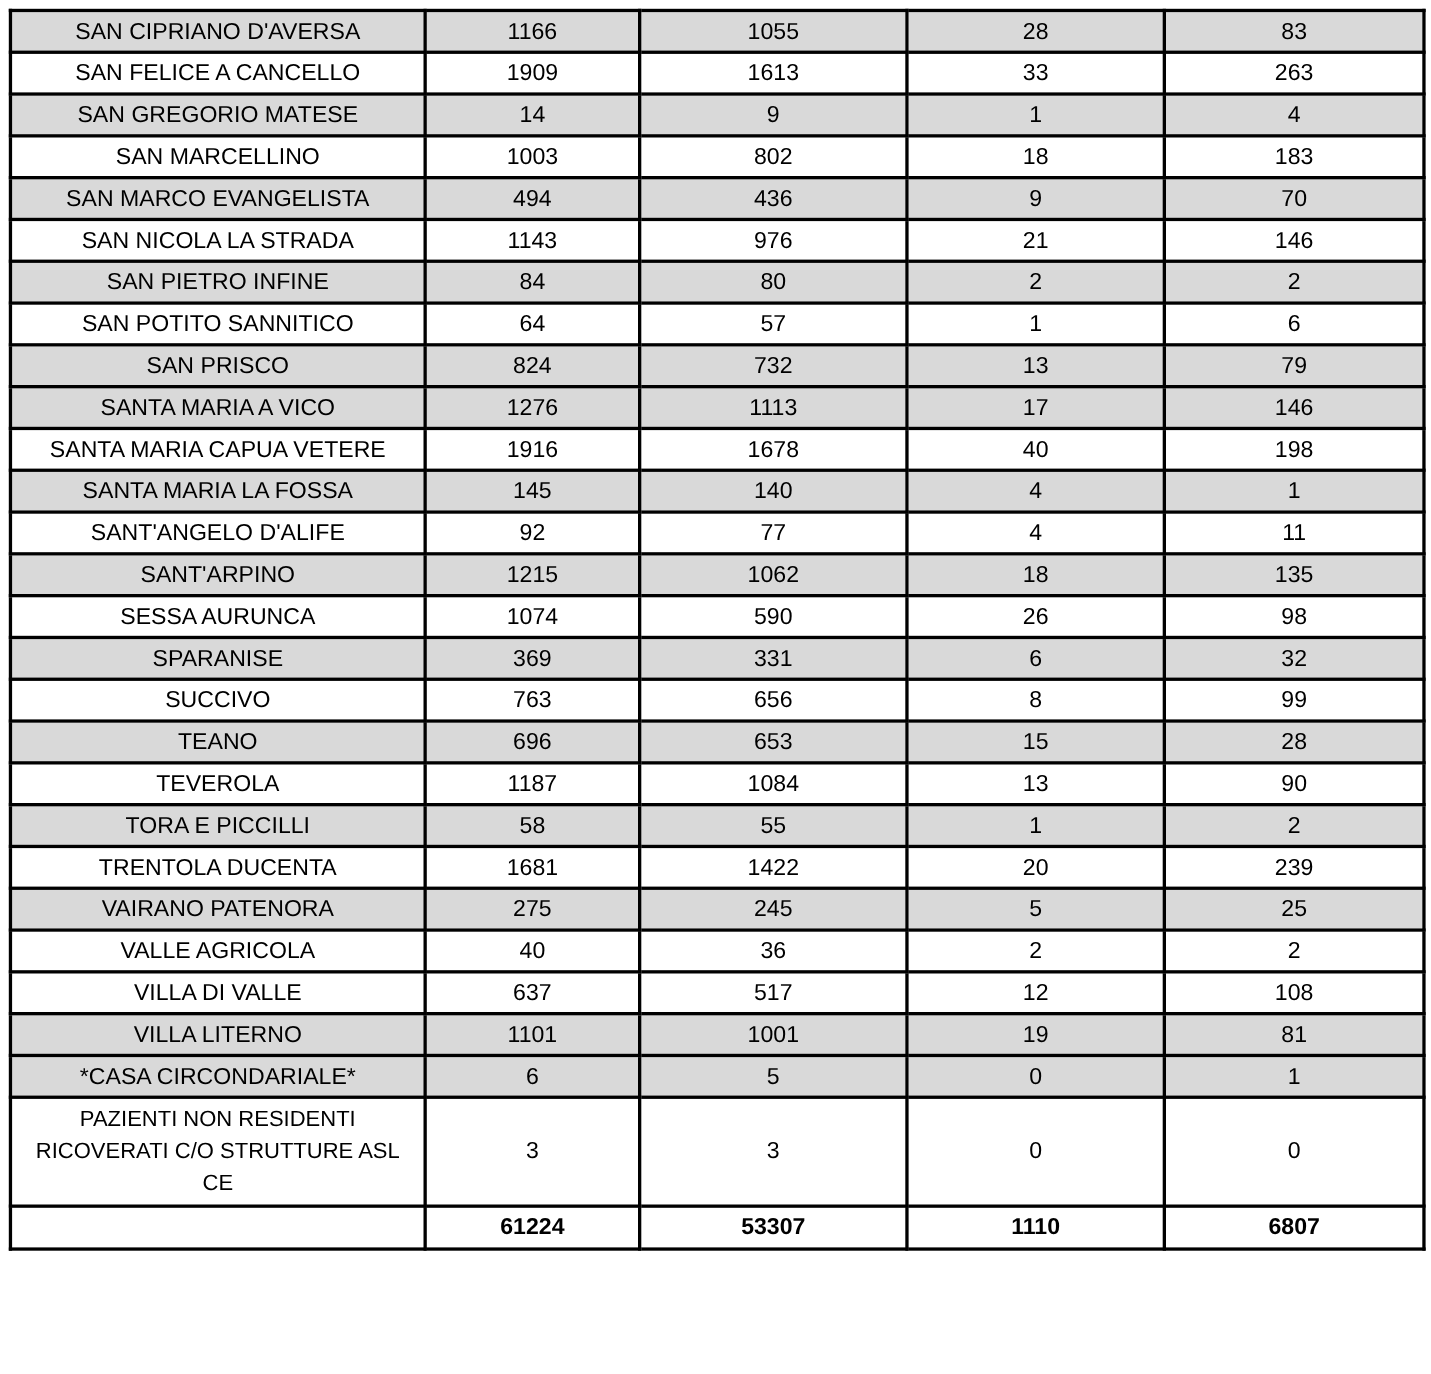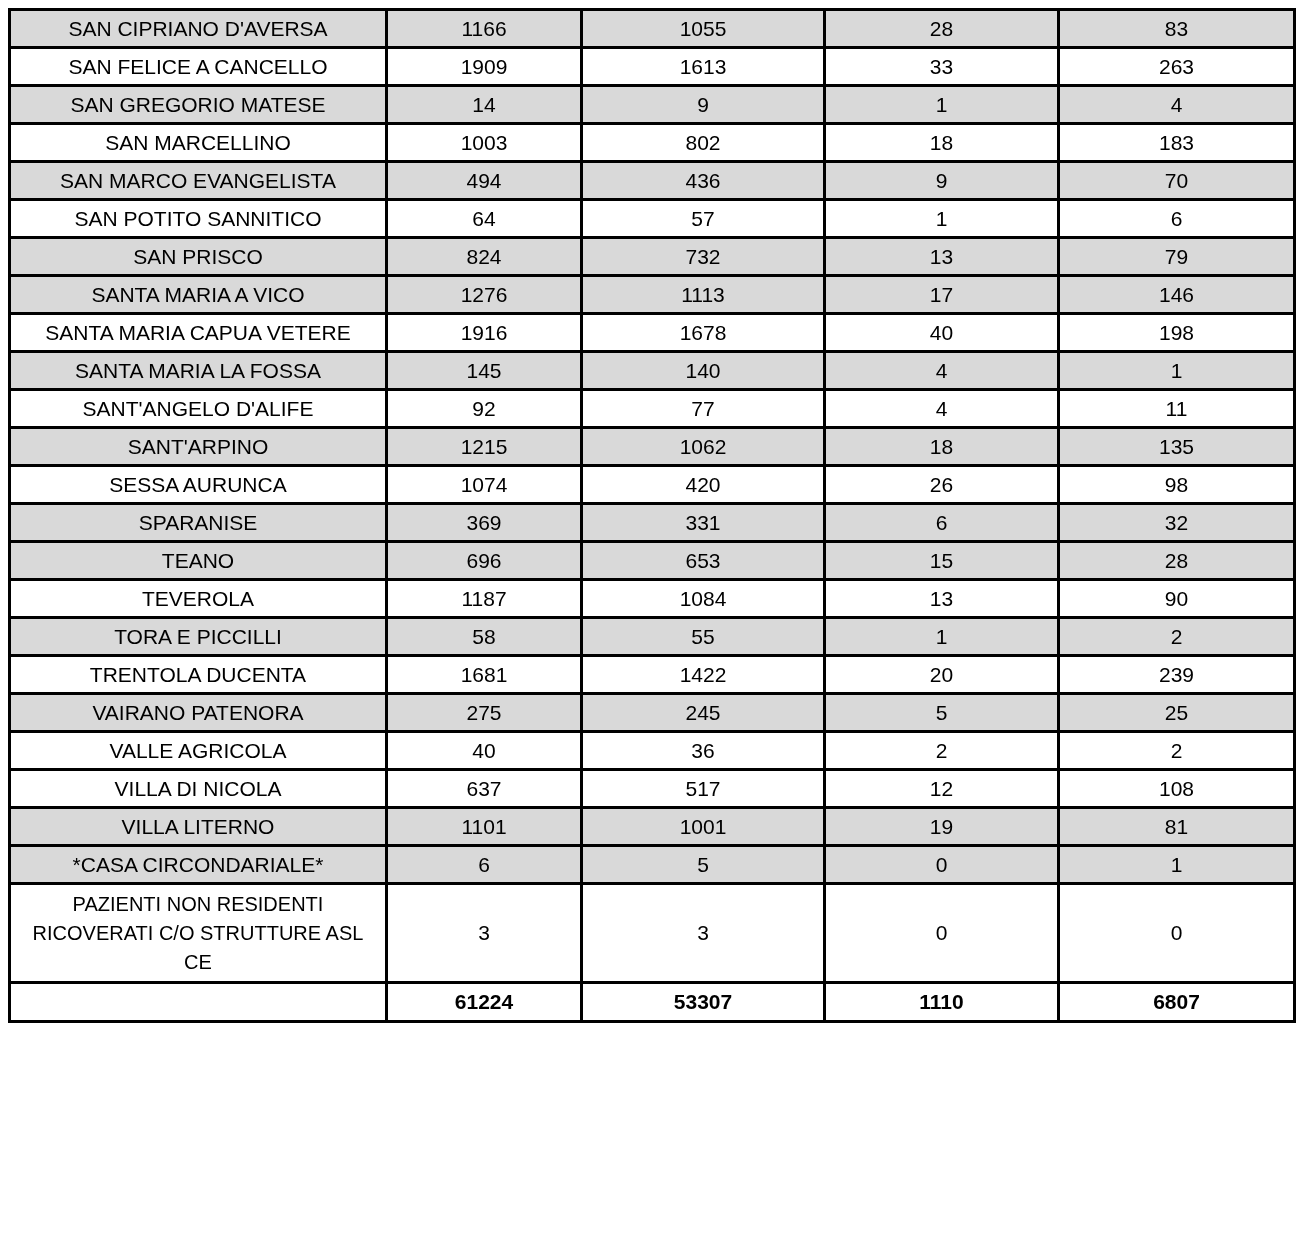--- a/index.html
+++ b/index.html
@@ -79,20 +79,34 @@
         <td class="num-cell">183</td>
       </tr>
       <tr class="row band">
         <td class="name-cell">SAN MARCO EVANGELISTA</td>
         <td class="num-cell">494</td>
         <td class="num-cell">436</td>
         <td class="num-cell">9</td>
         <td class="num-cell">70</td>
       </tr>
       <tr class="row">
+        <td class="name-cell">SAN NICOLA LA STRADA</td>
+        <td class="num-cell">1143</td>
+        <td class="num-cell">976</td>
+        <td class="num-cell">21</td>
+        <td class="num-cell">146</td>
+      </tr>
+      <tr class="row band">
+        <td class="name-cell">SAN PIETRO INFINE</td>
+        <td class="num-cell">84</td>
+        <td class="num-cell">80</td>
+        <td class="num-cell">2</td>
+        <td class="num-cell">2</td>
+      </tr>
+      <tr class="row">
         <td class="name-cell">SAN POTITO SANNITICO</td>
         <td class="num-cell">64</td>
         <td class="num-cell">57</td>
         <td class="num-cell">1</td>
         <td class="num-cell">6</td>
       </tr>
       <tr class="row band">
         <td class="name-cell">SAN PRISCO</td>
         <td class="num-cell">824</td>
         <td class="num-cell">732</td>
@@ -130,31 +144,38 @@
       <tr class="row band">
         <td class="name-cell">SANT'ARPINO</td>
         <td class="num-cell">1215</td>
         <td class="num-cell">1062</td>
         <td class="num-cell">18</td>
         <td class="num-cell">135</td>
       </tr>
       <tr class="row">
         <td class="name-cell">SESSA AURUNCA</td>
         <td class="num-cell">1074</td>
-        <td class="num-cell">420</td>
+        <td class="num-cell">590</td>
         <td class="num-cell">26</td>
         <td class="num-cell">98</td>
       </tr>
       <tr class="row band">
         <td class="name-cell">SPARANISE</td>
         <td class="num-cell">369</td>
         <td class="num-cell">331</td>
         <td class="num-cell">6</td>
         <td class="num-cell">32</td>
       </tr>
+      <tr class="row">
+        <td class="name-cell">SUCCIVO</td>
+        <td class="num-cell">763</td>
+        <td class="num-cell">656</td>
+        <td class="num-cell">8</td>
+        <td class="num-cell">99</td>
+      </tr>
       <tr class="row band">
         <td class="name-cell">TEANO</td>
         <td class="num-cell">696</td>
         <td class="num-cell">653</td>
         <td class="num-cell">15</td>
         <td class="num-cell">28</td>
       </tr>
       <tr class="row">
         <td class="name-cell">TEVEROLA</td>
         <td class="num-cell">1187</td>
@@ -184,21 +205,21 @@
         <td class="num-cell">25</td>
       </tr>
       <tr class="row">
         <td class="name-cell">VALLE AGRICOLA</td>
         <td class="num-cell">40</td>
         <td class="num-cell">36</td>
         <td class="num-cell">2</td>
         <td class="num-cell">2</td>
       </tr>
       <tr class="row">
-        <td class="name-cell">VILLA DI NICOLA</td>
+        <td class="name-cell">VILLA DI VALLE</td>
         <td class="num-cell">637</td>
         <td class="num-cell">517</td>
         <td class="num-cell">12</td>
         <td class="num-cell">108</td>
       </tr>
       <tr class="row band">
         <td class="name-cell">VILLA LITERNO</td>
         <td class="num-cell">1101</td>
         <td class="num-cell">1001</td>
         <td class="num-cell">19</td>

